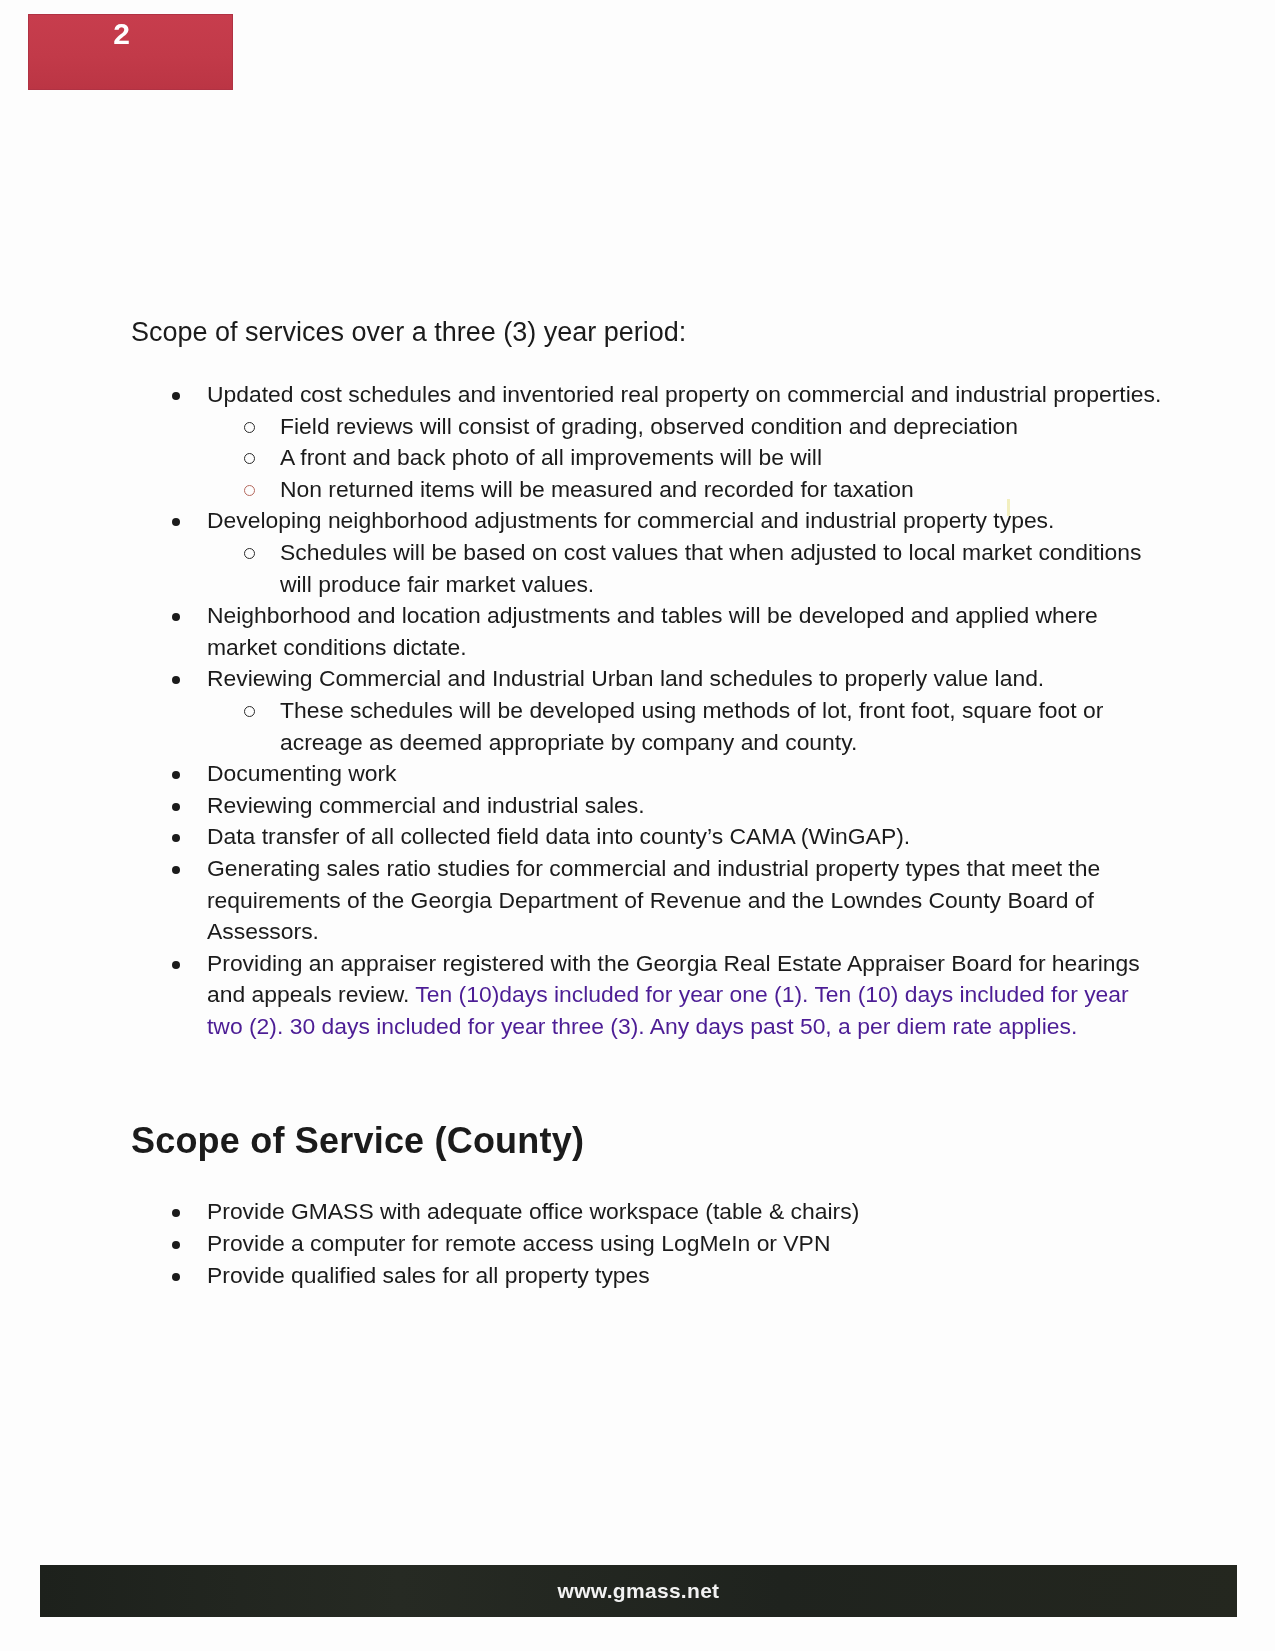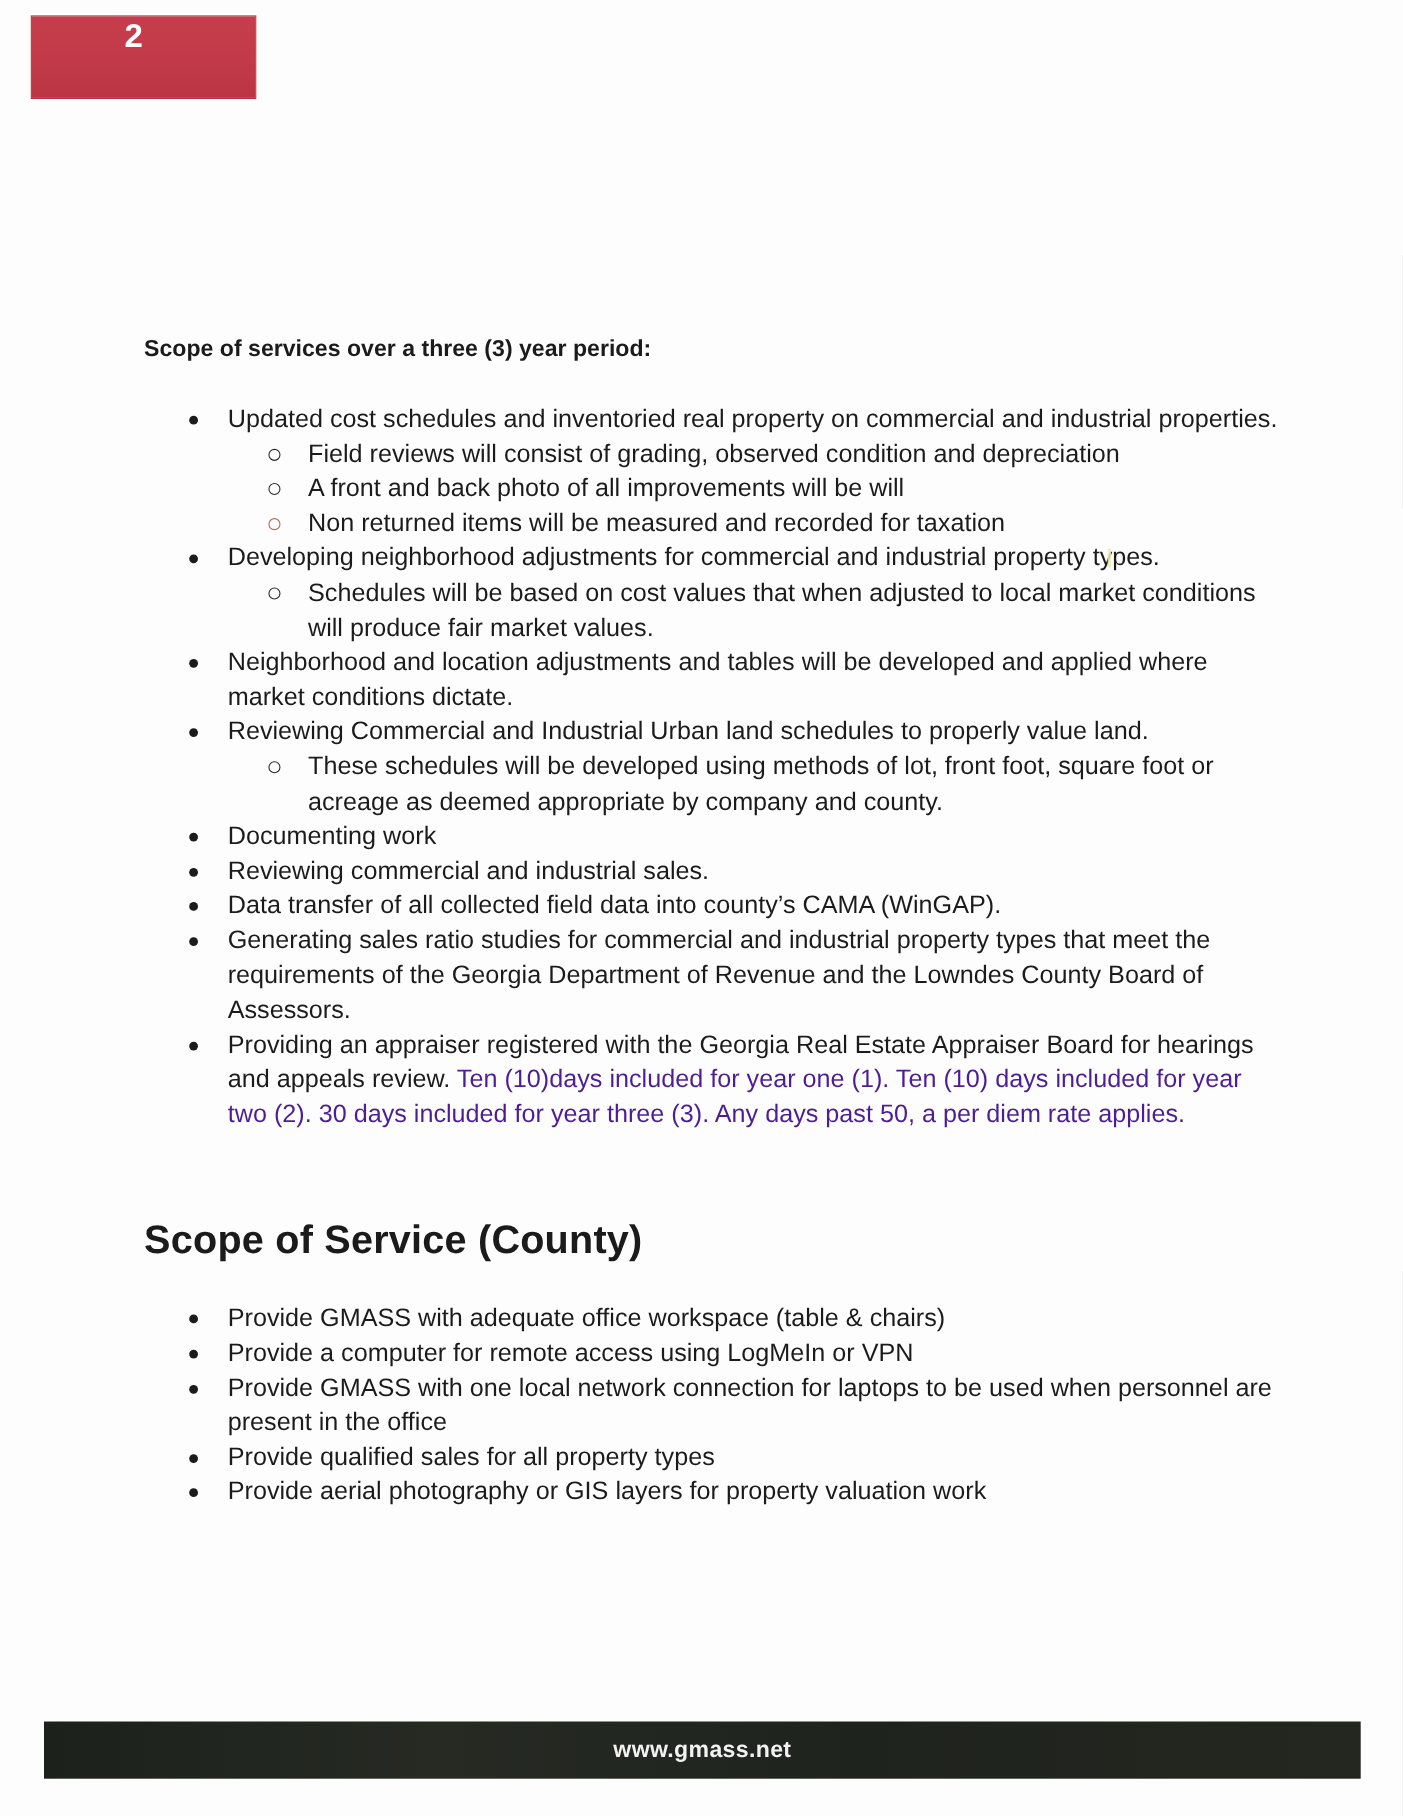--- a/index.html
+++ b/index.html
@@ -23,21 +23,21 @@
     padding-right:18px;margin-top:2px;
     font-size:30px;font-weight:bold;color:#ffffff;
     line-height:34px;
   }
   
   .content{
     position:absolute;left:131px;top:300px;width:1034px;
     font-size:22.9px;line-height:31.6px;
   }
   .h1{
-    font-size:21px;line-height:28px;font-weight:bold;margin:4px 0 33px 0;
+    font-size:27px;line-height:28px;font-weight:normal;margin:18px 0 33px 0;
   }
   .h2{
     font-size:36px;line-height:34px;font-weight:bold;margin:82px 0 38px 0;
     letter-spacing:.2px;
   }
   ul{list-style:none;margin:0;padding:0;}
   ul.main > li{position:relative;padding-left:76px;}
   ul.main > li::before{
     content:"";position:absolute;left:41px;top:13px;
     width:8px;height:8px;border-radius:50%;background:#1b1b1b;
@@ -134,27 +134,21 @@
     <p class="h2">Scope of Service (County)</p>
 
     <ul class="main">
       <li>
         <span>Provide GMASS with adequate office workspace (table &amp; chairs)</span>
       </li>
       <li>
         <span>Provide a computer for remote access using LogMeIn or VPN</span>
       </li>
       <li>
-        <span>Provide GMASS with one local network connection for laptops to be used when personnel are present in the office</span>
-      </li>
-      <li>
         <span>Provide qualified sales for all property types</span>
-      </li>
-      <li>
-        <span>Provide aerial photography or GIS layers for property valuation work</span>
       </li>
     </ul>
 
   </div>
 
   <div class="tick"></div>
 
   <div class="footer-bar">
     <span class="url">www.gmass.net</span>
   </div>

